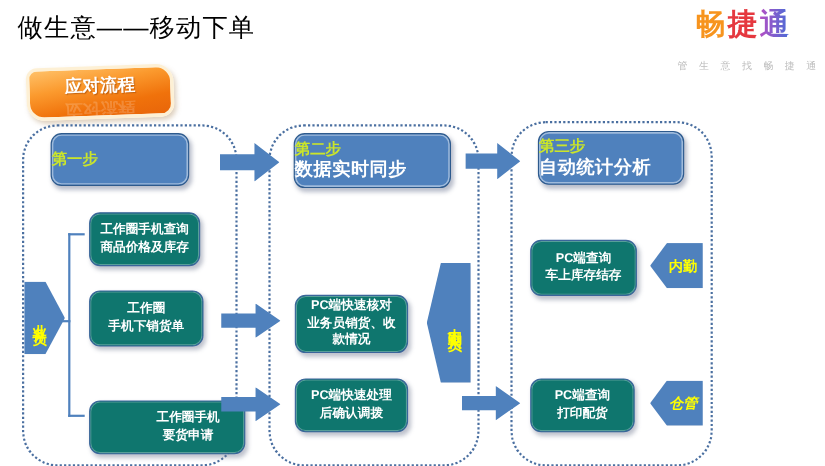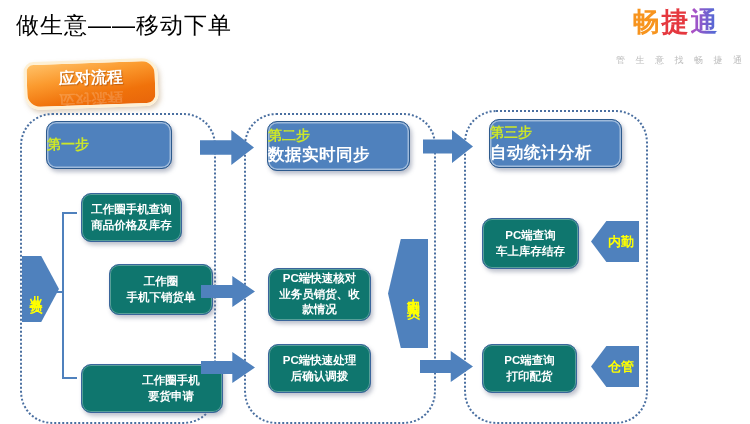--- a/index.html
+++ b/index.html
@@ -58,41 +58,41 @@
   .step-name{font-size:16.5px;font-weight:bold;color:#ffffff;letter-spacing:.5px;}
   
   .box{
     position:absolute;background:#0f766e;border:1.5px solid #3a659b;border-radius:10px;
     box-shadow:inset 0 0 0 1px rgba(255,255,255,.3),2px 3px 4px rgba(110,120,145,.45);
     display:flex;align-items:center;justify-content:center;text-align:center;
     color:#ffffff;font-size:11.5px;font-weight:600;line-height:1.35;
     white-space:pre-line;
   }
   .bL1{left:81px;top:193px;width:99px;height:47px;}
-  .bL2{left:81px;top:264px;width:102px;height:49px;margin-left:28px;}
+  .bL2{left:81px;top:264px;width:102px;height:49px;}
   .bL3{left:81px;top:364px;width:102px;height:47px;padding-left:38px;}
   .bM1{left:268px;top:193px;width:101px;height:47px;}
   .bM2{left:268px;top:268px;width:101px;height:51px;}
   .bM3{left:268px;top:344px;width:101px;height:47px;}
   .bR1{left:482px;top:218px;width:95px;height:49px;}
   .bR2{left:482px;top:344px;width:93px;height:47px;}
   
   .pent{
     position:absolute;background:#4f81bd;
     filter:drop-shadow(1px 2px 1.5px rgba(90,100,130,.55));
     display:flex;align-items:center;justify-content:center;
     color:#ffff00;font-weight:bold;
   }
   .pent-right{clip-path:polygon(0 0,52% 0,100% 50%,52% 100%,0 100%);}
   .pent-left{clip-path:polygon(32% 0,100% 0,100% 100%,32% 100%,0 50%);}
   .vtext{writing-mode:vertical-rl;text-orientation:upright;letter-spacing:3px;}
   .pSales{left:22px;top:256px;width:37px;height:66px;font-size:13px;padding-right:10px;box-sizing:border-box;}
   .pOffice{left:388px;top:239px;width:40px;height:109px;font-size:13px;padding-left:10px;box-sizing:border-box;}
   .pNeiqin{left:591px;top:221px;width:48px;height:41px;font-size:13px;padding-left:12px;box-sizing:border-box;}
-  .pCang{left:591px;top:346px;width:48px;height:41px;font-size:13px;padding-left:12px;box-sizing:border-box;}
+  .pCang{left:591px;top:346px;width:48px;height:41px;font-size:13px;padding-left:12px;box-sizing:border-box;font-style:italic;}
   
   .flow-arrow{
     position:absolute;background:#4f81bd;
     clip-path:polygon(0 29%,58% 29%,58% 0,100% 50%,58% 100%,58% 71%,0 71%);
     filter:drop-shadow(1px 2px 1px rgba(90,100,130,.5));
   }
   .a1{left:200px;top:130px;width:54px;height:35px;}
   .a2{left:423px;top:130px;width:50px;height:33px;}
   .a3{left:201px;top:276px;width:54px;height:31px;}
   .a4{left:201px;top:352px;width:54px;height:31px;}

